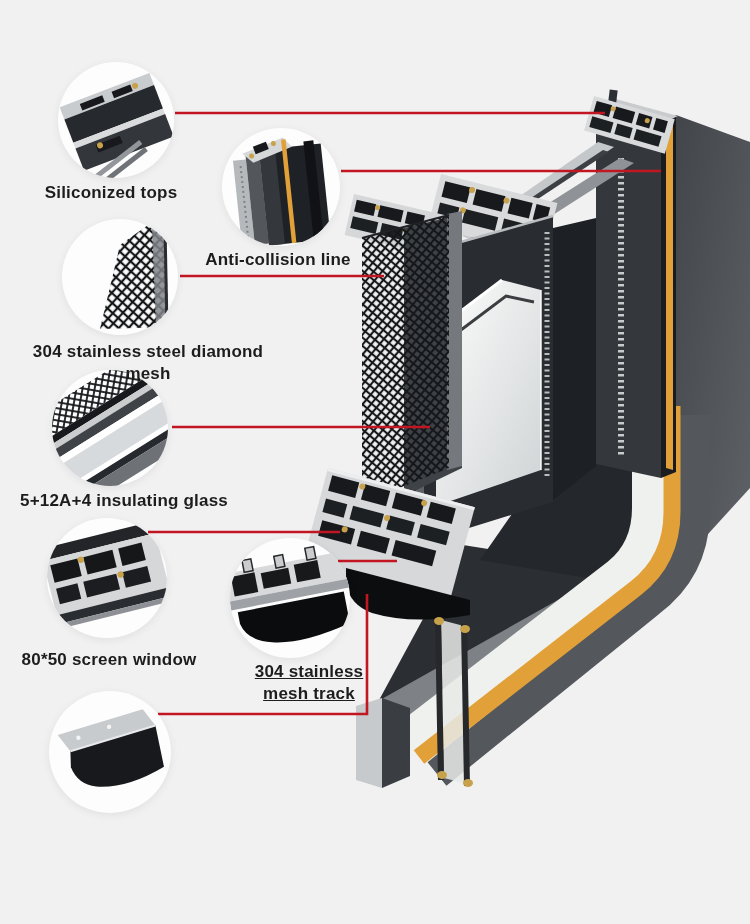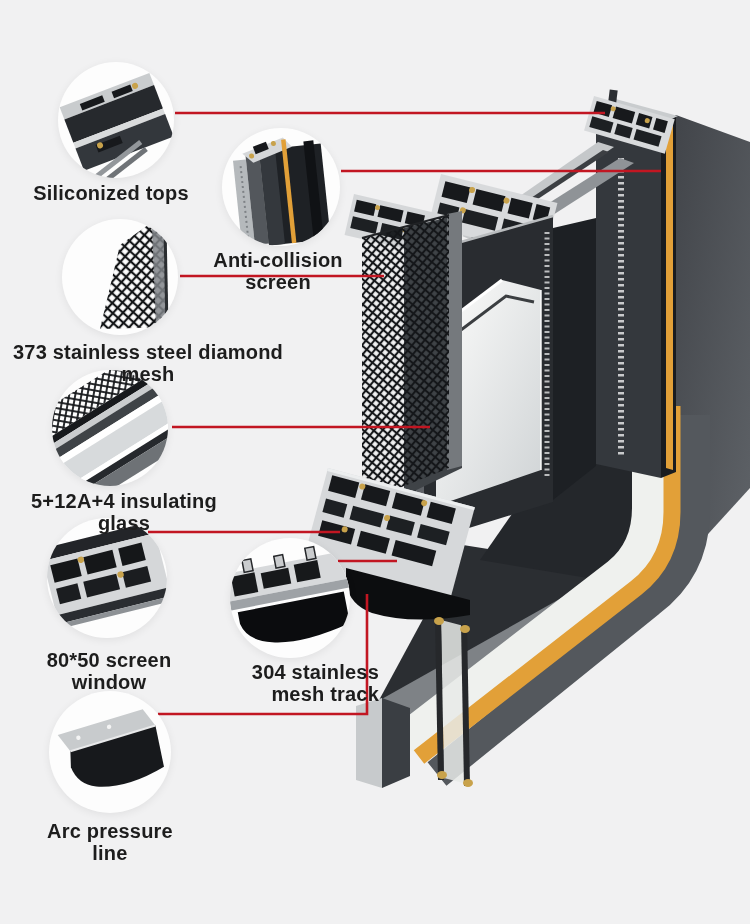--- a/index.html
+++ b/index.html
@@ -9,24 +9,24 @@
   body{background:#e8e8e8;font-family:"Liberation Sans",sans-serif;}
   #stage{position:relative;width:750px;height:924px;background:var(--bg);overflow:hidden;}
   #render-svg{position:absolute;left:0;top:0;z-index:1;}
   .inset{
     position:absolute;border-radius:50%;background:#fdfdfd;z-index:2;
     box-shadow:0 2px 8px rgba(0,0,0,0.07);overflow:hidden;
   }
   .inset svg{display:block;width:100%;height:100%;}
   .label{
     position:absolute;z-index:3;color:var(--label);
-    font-weight:bold;font-size:20px;line-height:22px;text-align:center;
+    font-weight:bold;font-size:17px;line-height:22px;text-align:center;
     letter-spacing:0.2px;
   }
-  .label.left{text-align:right;}
+  .label.left{text-align:center;text-decoration:underline;}
   .callout-line{stroke:var(--red);stroke-width:2.6;fill:none;}
   .orange-part{fill:var(--orange);}
   .orange-stroke{stroke:var(--orange);}
 </style>
 </head>
 <body>
 
 <div id="stage">
 
   <svg id="render-svg" width="750" height="924" viewBox="0 0 750 924">
@@ -292,28 +292,27 @@
         <circle cx="32" cy="42" r="2.2" fill="#f4f4f4"></circle>
         <circle cx="64" cy="36" r="2.2" fill="#f4f4f4"></circle>
         <path d="M22,54 L110,42 L112,84 Q72,100 42,93 Q24,88 20,70 Z" fill="#17191c"></path>
         <line x1="22" y1="54" x2="110" y2="42" stroke="#e8e9ea" stroke-width="2"></line>
       </g>
     </svg>
   </div>
 
   <div class="label" style="left:31px;top:182px;width:160px">Siliconized tops</div>
 
-  <div class="label" style="left:198px;top:249px;width:160px">Anti-collision screen</div>
-
-  <div class="label" style="left:8px;top:341px;width:280px">373 stainless steel diamond mesh</div>
+  <div class="label" style="left:198px;top:249px;width:160px">Anti-collision line</div>
+
+  <div class="label" style="left:8px;top:341px;width:280px">304 stainless steel diamond mesh</div>
 
   <div class="label" style="left:14px;top:490px;width:220px">5+12A+4 insulating glass</div>
 
   <div class="label" style="left:14px;top:649px;width:190px">80*50 screen window</div>
 
   <div class="label left" style="left:239px;top:661px;width:140px">
     <span style="display:block">304 stainless</span>
     <span style="display:block">mesh track</span>
   </div>
 
-  <div class="label" style="left:30px;top:820px;width:160px">Arc pressure line</div>
 
 </div>
 
 </body></html>

